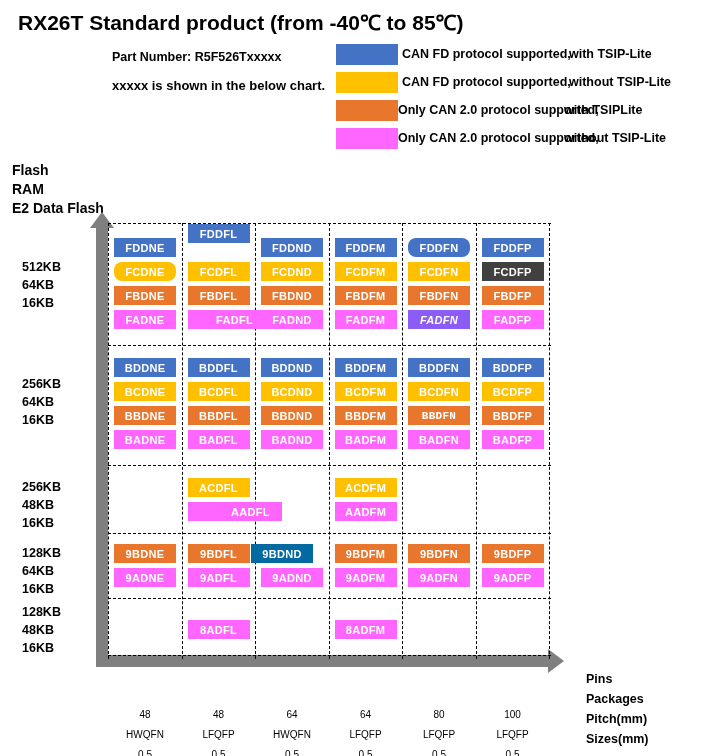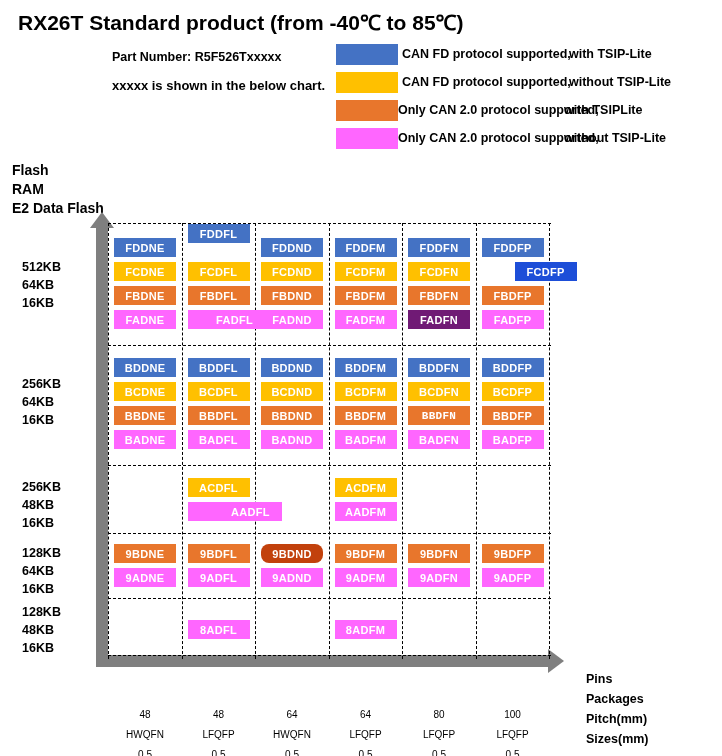--- a/index.html
+++ b/index.html
@@ -156,39 +156,39 @@
     <div class="hline" style="top: 655px;"></div>
     <div class="group-label" style="top: 258px;">
       <div>512KB</div>
       <div>64KB</div>
       <div>16KB</div>
     </div>
     <div class="cell" style="left: 114px; top: 238px; background: rgb(68, 114, 196);">FDDNE</div>
     <div class="cell" style="left: 187.5px; top: 224px; background: rgb(68, 114, 196);">FDDFL</div>
     <div class="cell" style="left: 261px; top: 238px; background: rgb(68, 114, 196);">FDDND</div>
     <div class="cell" style="left: 334.5px; top: 238px; background: rgb(68, 114, 196);">FDDFM</div>
-    <div class="cell" style="left: 408px; top: 238px; background: rgb(68, 114, 196);">FDDFN</div>
+    <div class="cell" style="left: 408px; top: 238px; background: rgb(68, 114, 196); border-radius: 8px;">FDDFN</div>
     <div class="cell" style="left: 481.5px; top: 238px; background: rgb(68, 114, 196);">FDDFP</div>
-    <div class="cell" style="left: 114px; top: 262px; background: rgb(255, 192, 0);">FCDNE</div>
+    <div class="cell" style="left: 114px; top: 262px; background: rgb(255, 192, 0); border-radius: 8px;">FCDNE</div>
     <div class="cell" style="left: 187.5px; top: 262px; background: rgb(255, 192, 0);">FCDFL</div>
     <div class="cell" style="left: 261px; top: 262px; background: rgb(255, 192, 0);">FCDND</div>
     <div class="cell" style="left: 334.5px; top: 262px; background: rgb(255, 192, 0);">FCDFM</div>
     <div class="cell" style="left: 408px; top: 262px; background: rgb(255, 192, 0);">FCDFN</div>
-    <div class="cell" style="left: 481.5px; top: 262px; background: #1d4ed8; margin-left: 33px;">FCDFP</div>
+    <div class="cell" style="left: 481.5px; top: 262px; background: #404040;">FCDFP</div>
     <div class="cell" style="left: 114px; top: 286px; background: rgb(232, 118, 44);">FBDNE</div>
     <div class="cell" style="left: 187.5px; top: 286px; background: rgb(232, 118, 44);">FBDFL</div>
     <div class="cell" style="left: 261px; top: 286px; background: rgb(232, 118, 44);">FBDND</div>
     <div class="cell" style="left: 334.5px; top: 286px; background: rgb(232, 118, 44);">FBDFM</div>
     <div class="cell" style="left: 408px; top: 286px; background: rgb(232, 118, 44);">FBDFN</div>
     <div class="cell" style="left: 481.5px; top: 286px; background: rgb(232, 118, 44);">FBDFP</div>
     <div class="cell" style="left: 114px; top: 310px; background: rgb(255, 102, 255);">FADNE</div>
     <div class="cell" style="left: 187.5px; top: 310px; background: rgb(255, 102, 255); padding-left: 16px;">FADFL</div>
     <div class="cell" style="left: 261px; top: 310px; background: rgb(255, 102, 255);">FADND</div>
     <div class="cell" style="left: 334.5px; top: 310px; background: rgb(255, 102, 255);">FADFM</div>
-    <div class="cell" style="left: 408px; top: 310px; background: #701a75;">FADFN</div>
+    <div class="cell" style="left: 408px; top: 310px; background: #8b5cf6; font-style: italic;">FADFN</div>
     <div class="cell" style="left: 481.5px; top: 310px; background: rgb(255, 102, 255);">FADFP</div>
     <div class="group-label" style="top: 375px;">
       <div>256KB</div>
       <div>64KB</div>
       <div>16KB</div>
     </div>
     <div class="cell" style="left: 114px; top: 358px; background: rgb(68, 114, 196);">BDDNE</div>
     <div class="cell" style="left: 187.5px; top: 358px; background: rgb(68, 114, 196);">BDDFL</div>
     <div class="cell" style="left: 261px; top: 358px; background: rgb(68, 114, 196);">BDDND</div>
     <div class="cell" style="left: 334.5px; top: 358px; background: rgb(68, 114, 196);">BDDFM</div>
@@ -221,21 +221,21 @@
     <div class="cell" style="left: 334.5px; top: 478px; background: rgb(255, 192, 0);">ACDFM</div>
     <div class="cell" style="left: 187.5px; top: 502px; background: rgb(255, 102, 255); padding-left: 32px;">AADFL</div>
     <div class="cell" style="left: 334.5px; top: 502px; background: rgb(255, 102, 255);">AADFM</div>
     <div class="group-label" style="top: 544px;">
       <div>128KB</div>
       <div>64KB</div>
       <div>16KB</div>
     </div>
     <div class="cell" style="left: 114px; top: 544px; background: rgb(232, 118, 44);">9BDNE</div>
     <div class="cell" style="left: 187.5px; top: 544px; background: rgb(232, 118, 44);">9BDFL</div>
-    <div class="cell" style="left: 261px; top: 544px; background: #c2410c; border-radius: 8px;">9BDND</div>
+    <div class="cell" style="left: 251px; top: 544px; background: #0369a1;">9BDND</div>
     <div class="cell" style="left: 334.5px; top: 544px; background: rgb(232, 118, 44);">9BDFM</div>
     <div class="cell" style="left: 408px; top: 544px; background: rgb(232, 118, 44);">9BDFN</div>
     <div class="cell" style="left: 481.5px; top: 544px; background: rgb(232, 118, 44);">9BDFP</div>
     <div class="cell" style="left: 114px; top: 568px; background: rgb(255, 102, 255);">9ADNE</div>
     <div class="cell" style="left: 187.5px; top: 568px; background: rgb(255, 102, 255);">9ADFL</div>
     <div class="cell" style="left: 261px; top: 568px; background: rgb(255, 102, 255);">9ADND</div>
     <div class="cell" style="left: 334.5px; top: 568px; background: rgb(255, 102, 255);">9ADFM</div>
     <div class="cell" style="left: 408px; top: 568px; background: rgb(255, 102, 255);">9ADFN</div>
     <div class="cell" style="left: 481.5px; top: 568px; background: rgb(255, 102, 255);">9ADFP</div>
     <div class="group-label" style="top: 603px;">

